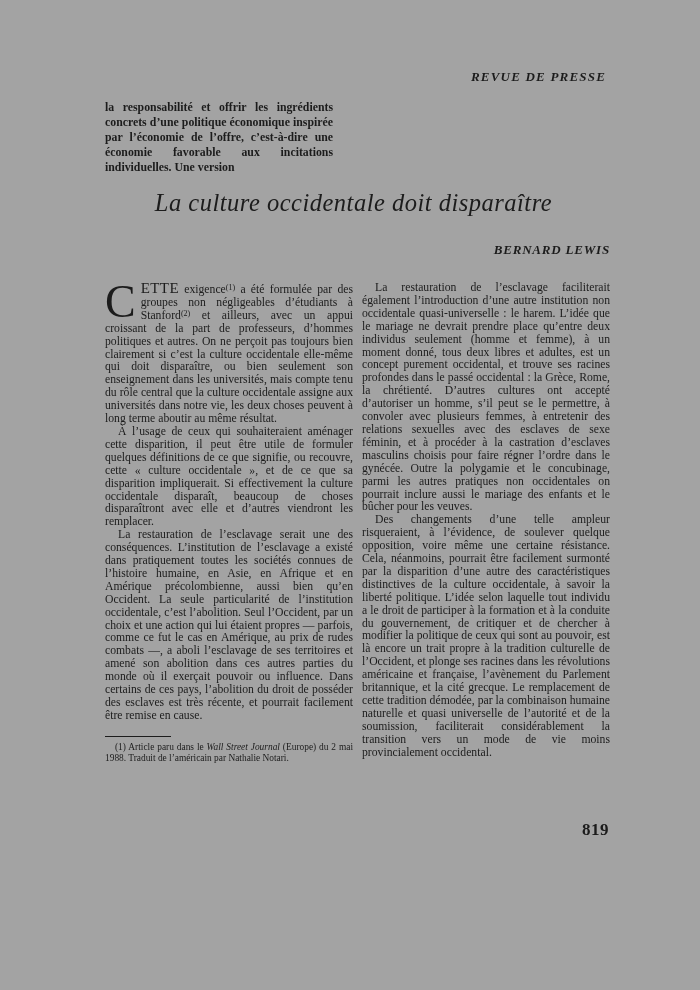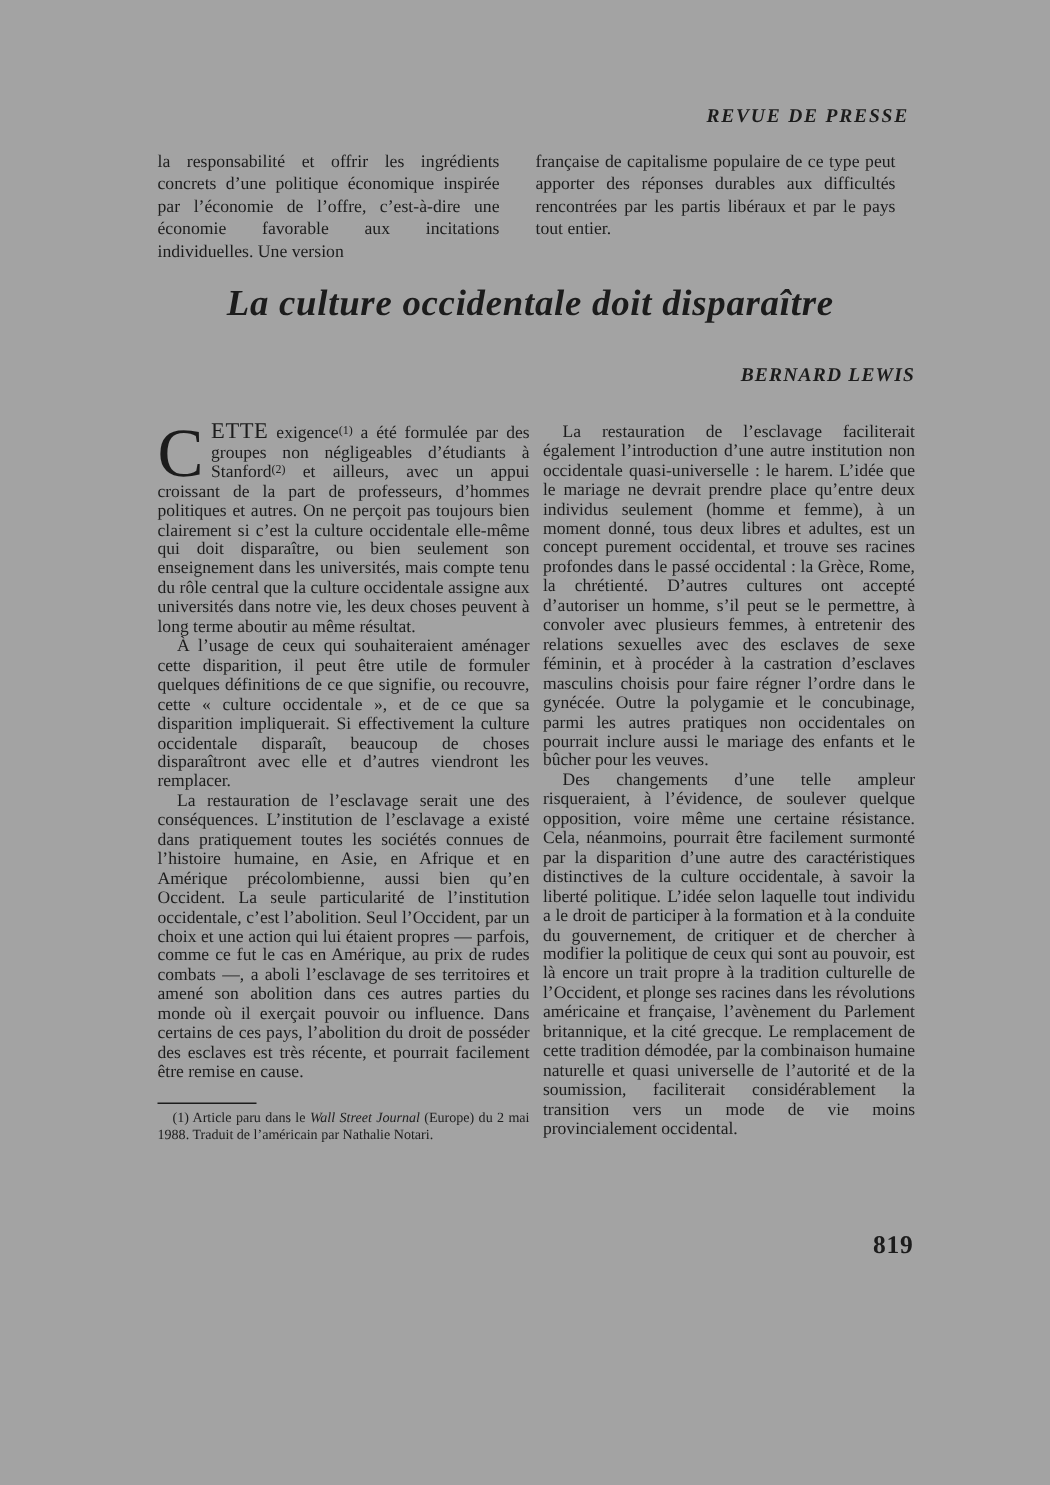--- a/index.html
+++ b/index.html
@@ -25,31 +25,31 @@
   }
   .intro-col {
     position: absolute;
     top: 100px;
     font-size: 11.8px;
     line-height: 15px;
     text-align: justify;
     hyphens: auto;
     -webkit-hyphens: auto;
   }
-  .intro-left  { left: 105px; width: 228px; }
+  .intro-left  { left: 105px; width: 228px; font-weight: bold; }
   .intro-right { left: 357px; width: 240px; }
   .article-title {
     position: absolute;
     left: 97px;
     width: 513px;
     top: 189px;
     margin: 0;
     text-align: center;
     font-size: 24.5px;
-    font-weight: bold;
+    font-weight: normal;
     font-style: italic;
     letter-spacing: 0.5px;
     white-space: nowrap;
   }
   .article-author {
     position: absolute;
     left: 97px;
     width: 513px;
     top: 242px;
     text-align: right;
@@ -113,21 +113,20 @@
   }
 </style>
 </head>
 <body>
 
 <div class="page">
 
   <div class="running-head">REVUE DE PRESSE</div>
 
   <div class="intro-col intro-left">la responsabilité et offrir les ingrédients concrets d’une politique économique inspirée par l’économie de l’offre, c’est-à-dire une économie favorable aux incitations individuelles. Une version</div>
-  <div class="intro-col intro-right">française de capitalisme populaire de ce type peut apporter des réponses durables aux difficultés rencontrées par les partis libéraux et par le pays tout entier.</div>
 
   <h1 class="article-title">La culture occidentale doit disparaître</h1>
   <div class="article-author">BERNARD LEWIS</div>
 
   <div class="body-col body-left">
     <p class="para"><span class="dropcap">C</span><span class="lead-caps">ETTE</span><span> exigence</span><sup class="fn-ref">(1)</sup><span> a été formulée par des groupes non négligeables d’étudiants à Stanford</span><sup class="fn-ref">(2)</sup><span> et ailleurs, avec un appui croissant de la part de professeurs, d’hommes politiques et autres. On ne perçoit pas toujours bien clairement si c’est la culture occidentale elle-même qui doit disparaître, ou bien seulement son enseignement dans les universités, mais compte tenu du rôle central que la culture occidentale assigne aux universités dans notre vie, les deux choses peuvent à long terme aboutir au même résultat.</span></p>
     <p class="para indent">À l’usage de ceux qui souhaiteraient aménager cette disparition, il peut être utile de formuler quelques définitions de ce que signifie, ou recouvre, cette «&nbsp;culture occidentale&nbsp;», et de ce que sa disparition impliquerait. Si effectivement la culture occidentale disparaît, beaucoup de choses disparaîtront avec elle et d’autres viendront les remplacer.</p>
     <p class="para indent">La restauration de l’esclavage serait une des conséquences. L’institution de l’esclavage a existé dans pratiquement toutes les sociétés connues de l’histoire humaine, en Asie, en Afrique et en Amérique précolombienne, aussi bien qu’en Occident. La seule particularité de l’institution occidentale, c’est l’abolition. Seul l’Occident, par un choix et une action qui lui étaient propres — parfois, comme ce fut le cas en Amérique, au prix de rudes combats —, a aboli l’esclavage de ses territoires et amené son abolition dans ces autres parties du monde où il exerçait pouvoir ou influence. Dans certains de ces pays, l’abolition du droit de posséder des esclaves est très récente, et pourrait facilement être remise en cause.</p>
 
     <div class="footnotes">

